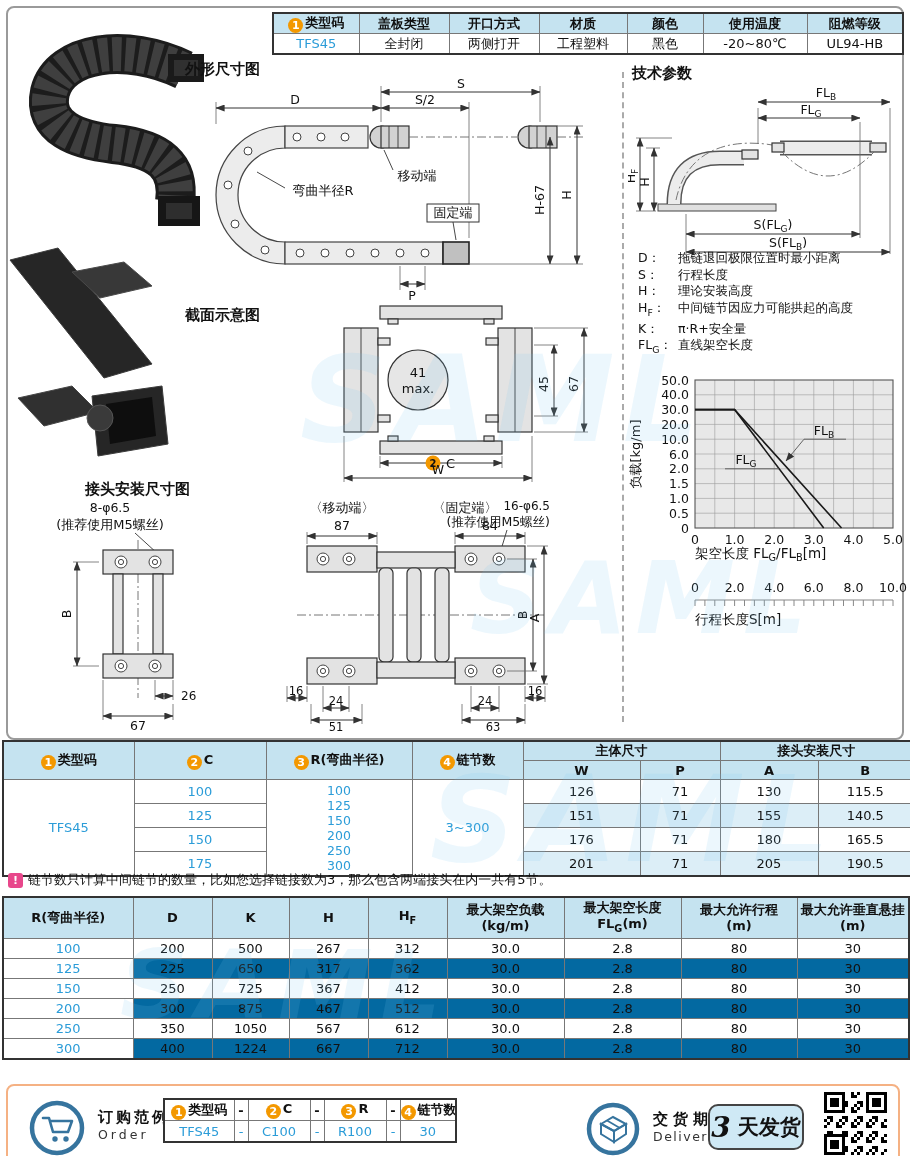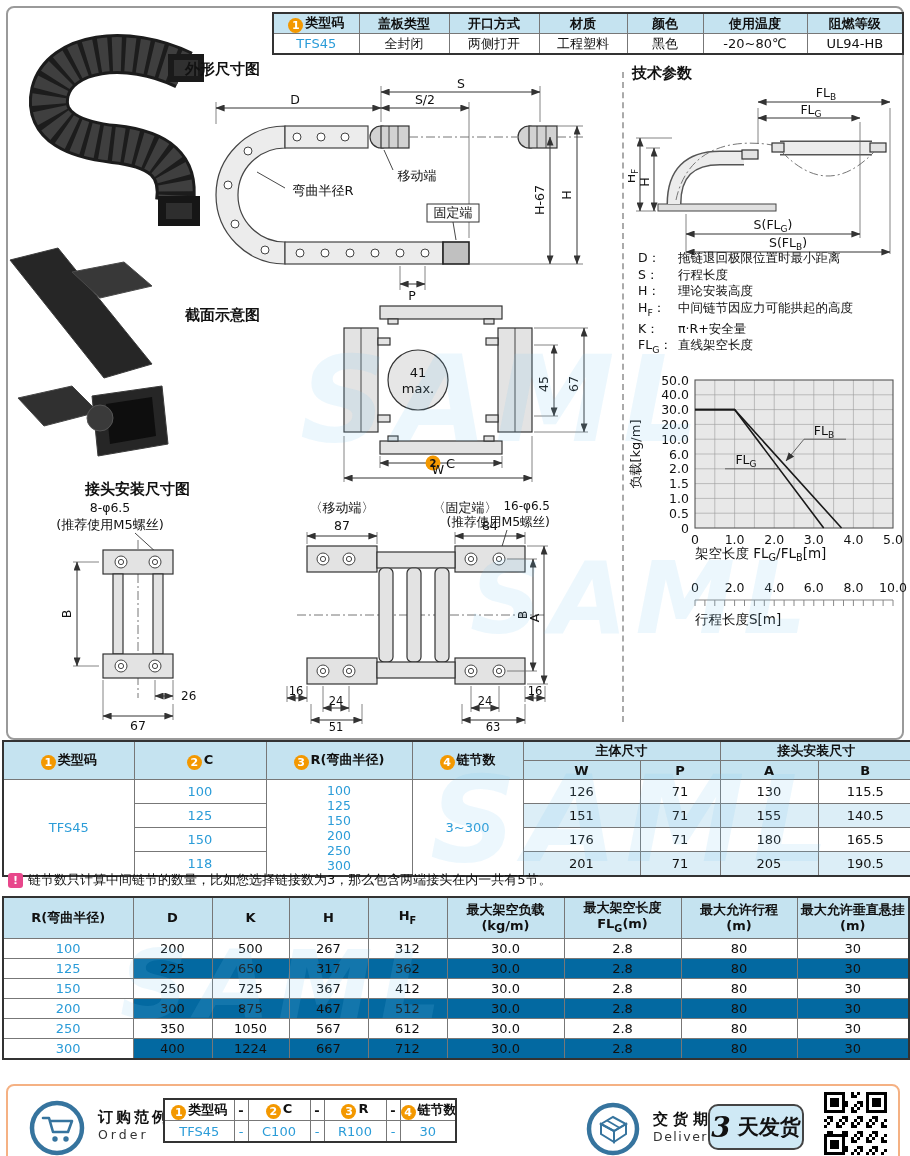--- a/index.html
+++ b/index.html
@@ -530,21 +530,21 @@
         <td class="mv">140.5</td>
       </tr>
       <tr>
         <td class="blue">150</td>
         <td class="mv">176</td>
         <td class="mv">71</td>
         <td class="mv">180</td>
         <td class="mv">165.5</td>
       </tr>
       <tr class="alt">
-        <td class="blue">118</td>
+        <td class="blue">175</td>
         <td class="mv">201</td>
         <td class="mv">71</td>
         <td class="mv">205</td>
         <td class="mv">190.5</td>
       </tr>
     </tbody>
   </table>
 
   <div class="abs note">
     <span class="note-icon">!</span>

